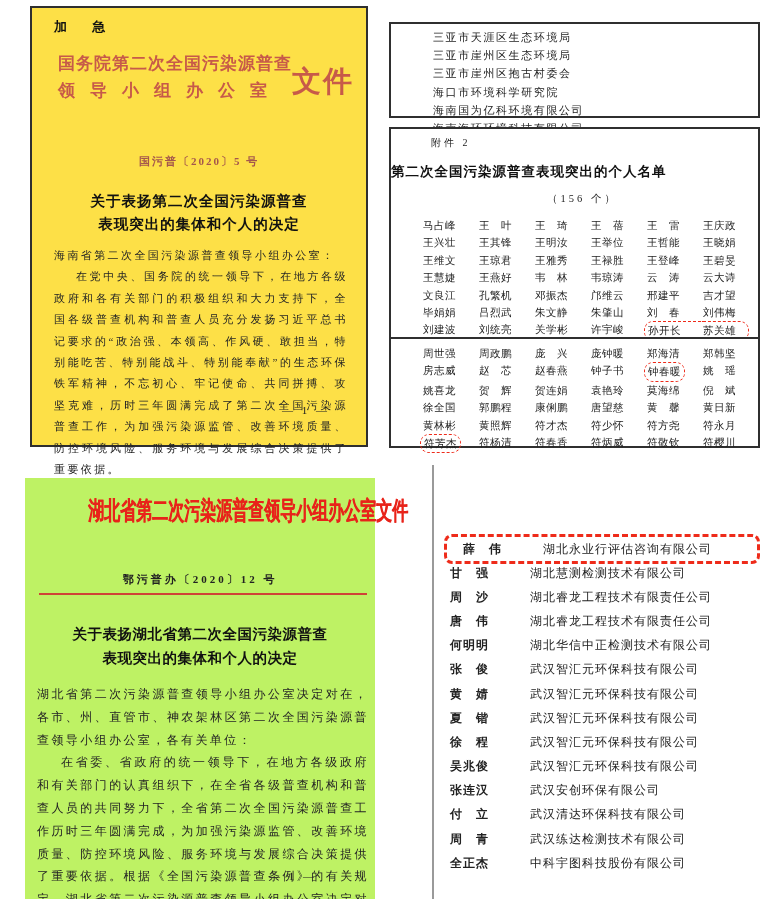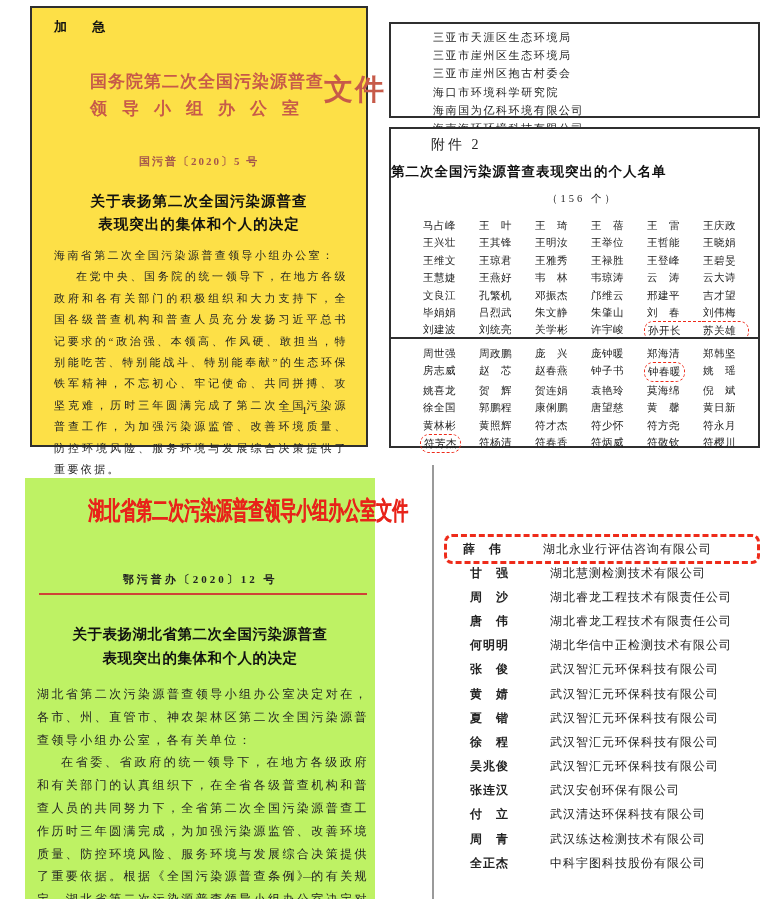--- a/index.html
+++ b/index.html
@@ -4,22 +4,22 @@
 <style>
   html,body{margin:0;padding:0;background:#ffffff;}
   .canvas{position:relative;width:773px;height:899px;background:#fff;overflow:hidden;
           font-family:"Liberation Serif","DejaVu Serif",serif;color:#222;}
 
   
   .p1{position:absolute;left:30px;top:6px;width:338px;height:441px;
       border:2px solid #2f2f2f;box-sizing:border-box;background:#fde047;}
   .p1-urgent{position:absolute;left:22px;top:10px;font-size:13px;font-weight:bold;
              letter-spacing:11px;color:#111;}
-  .p1-header{position:absolute;left:26px;top:62px;width:288px;display:flex;align-items:flex-start;
-             color:var(--c-doc1-header,#c75a49);font-weight:bold;margin-left:32px;}
+  .p1-header{position:absolute;left:26px;top:44px;width:288px;display:flex;align-items:flex-end;
+             color:var(--c-doc1-header,#c75a49);font-weight:bold;}
   .p1-h-lines{flex:1;}
   .p1-h1{font-size:17px;letter-spacing:1px;white-space:nowrap;}
   .p1-h2{font-size:17px;letter-spacing:15px;white-space:nowrap;margin-top:4px;}
   .p1-h-suffix{font-size:29px;letter-spacing:2px;white-space:nowrap;}
   .p1-docnum{position:absolute;left:0;top:146px;width:100%;text-align:center;
              color:var(--c-doc1-docnum,#a5574c);font-size:11px;font-weight:bold;letter-spacing:2px;}
   .p1-title{position:absolute;left:0;top:182px;width:100%;text-align:center;color:#111;
             font-size:14.5px;font-weight:bold;line-height:23px;letter-spacing:1px;}
   .p1-body{position:absolute;left:22px;top:237px;width:294px;font-size:11px;
            line-height:21.4px;letter-spacing:2.4px;text-align:justify;color:#242424;}
@@ -27,21 +27,21 @@
   .p1-pagenum{position:absolute;right:36px;top:396px;font-size:11px;letter-spacing:3px;}
 
   
   .p2a,.p2b,.p2c{position:absolute;left:389px;width:371px;border:2px solid #2f2f2f;
                  box-sizing:border-box;background:#fff;}
   .p2a{top:2px;height:96px;margin-top:20px;}
   .p2b{top:127px;height:212px;}
   .p2c{top:337px;height:111px;}
   .org-list{position:absolute;left:42px;top:4px;}
   .org-item{line-height:18.2px;font-size:11px;letter-spacing:1.6px;white-space:nowrap;}
-  .p2-attach{position:absolute;left:40px;top:7px;font-size:14px;letter-spacing:3px;}
+  .p2-attach{position:absolute;left:40px;top:7px;font-size:10px;letter-spacing:3px;}
   .p2-list-title{position:absolute;left:0;top:34px;width:100%;
                  font-size:13.5px;font-weight:bold;letter-spacing:1px;color:#111;}
   .p2-count{position:absolute;left:8px;top:63px;width:100%;text-align:center;
             font-size:10.5px;letter-spacing:3px;}
   .name-grid{display:grid;grid-template-columns:repeat(6,56px);position:absolute;}
   .grid-b1{left:32px;top:88px;}
   .grid-b2{left:32px;top:6px;}
   .cell{line-height:17.4px;font-size:10.5px;letter-spacing:0.5px;white-space:nowrap;}
   .cell span{display:inline-block;box-sizing:border-box;}
   .hl1{border:1.5px dashed var(--c-hl,#ee2b1a);border-radius:9px;padding:0 3px;margin-left:-3px;}
@@ -63,21 +63,21 @@
   .p3-title{position:absolute;left:0;top:144px;width:100%;text-align:center;color:#111;
             font-size:14.5px;font-weight:bold;line-height:24px;letter-spacing:0.5px;}
   .p3-body{position:absolute;left:12px;top:205px;width:332px;font-size:12px;
            line-height:22.8px;letter-spacing:2.4px;text-align:justify;color:#242424;}
   .p3-pagenum{position:absolute;right:58px;top:392px;font-size:11px;letter-spacing:3px;}
 
   
   .p4{position:absolute;left:432px;top:465px;width:341px;height:434px;
       border-left:2px solid #9a9a9a;box-sizing:border-box;background:#fff;}
   .p4-rows{position:absolute;left:0;top:72px;width:100%;}
-  .p4-row{display:flex;align-items:center;height:24.2px;padding-left:36px;
+  .p4-row{display:flex;align-items:center;height:24.2px;padding-left:16px;
           font-size:12px;letter-spacing:1px;white-space:nowrap;box-sizing:border-box;}
   .p4-name{width:50px;margin-right:30px;font-weight:bold;}
   .p4-row.hl{border:3px dashed var(--c-hl,#ee2b1a);border-radius:8px;
              margin-left:10px;width:316px;height:30px;padding-left:16px;margin-top:-3px;margin-bottom:-3px;}
 </style>
 </head>
 <body>
 
 <div class="canvas">
 

